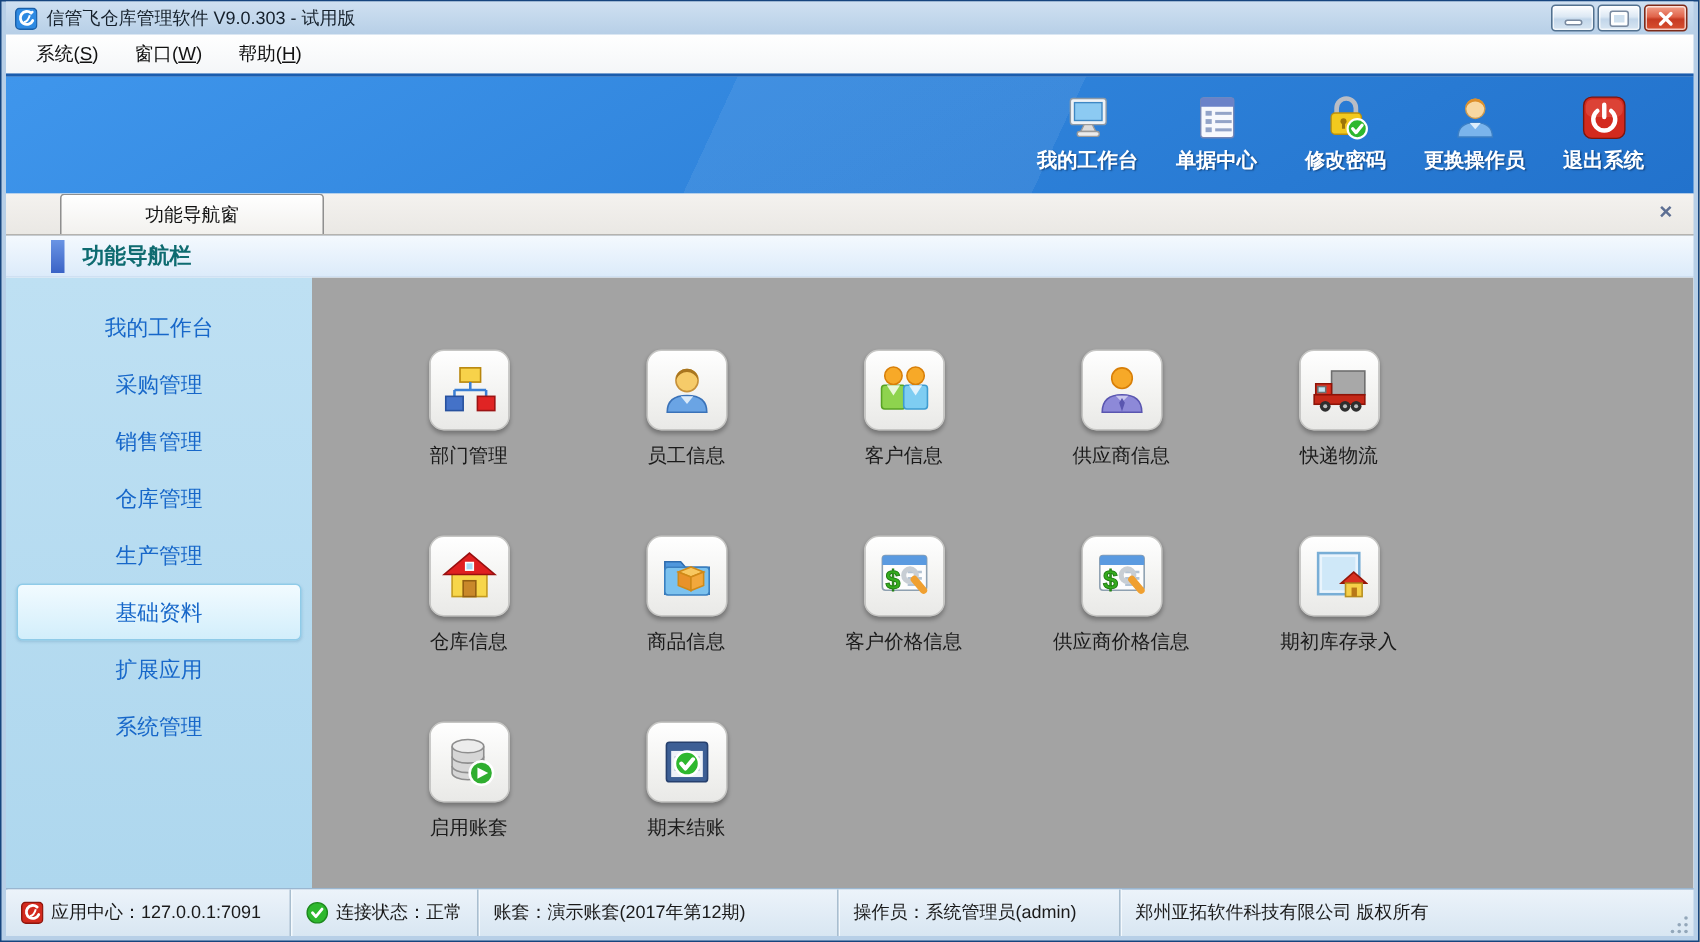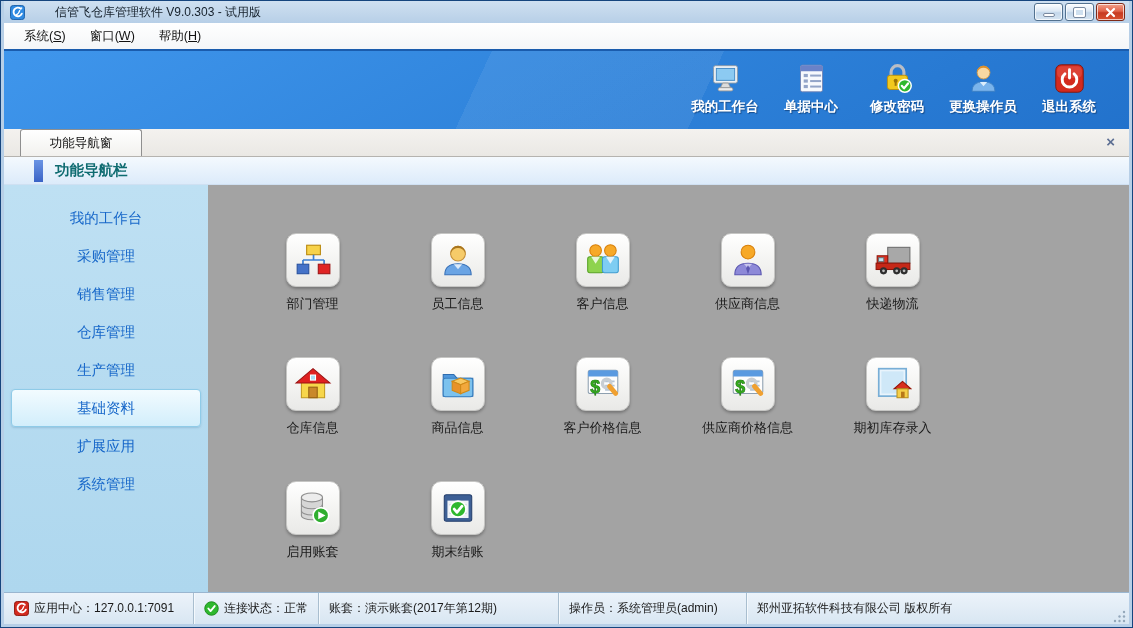--- a/index.html
+++ b/index.html
@@ -6,21 +6,21 @@
   body { font-family:"Liberation Sans", sans-serif; background:#666; }
   .window{
     width:1133px; height:628px; border:1px solid #16457e;
     background:#b7cfe7; padding:0 3px 3px 3px;
     display:flex; flex-direction:column; position:relative;
   }
   
   .titlebar{ height:22px; display:flex; align-items:center; padding:0 4px 0 6px;
     background:linear-gradient(#cfe0f1,#b7cfe7); }
   .titlebar .app-ico{ width:15px; height:15px; margin-right:6px; flex:0 0 auto; }
-  .titlebar .ttl{ font-size:12px; color:#15202b; flex:1 1 auto; white-space:nowrap;margin-left:24px; }
+  .titlebar .ttl{ font-size:12px; color:#15202b; flex:1 1 auto; white-space:nowrap; }
   .winbtns{ display:flex; gap:2px; }
   .wbtn{ width:29px; height:18px; border:1px solid #52718f; border-radius:3px;
     background:linear-gradient(#fdfeff,#dce8f4 45%,#c2d6ea 55%,#d8e6f2);
     display:flex; align-items:center; justify-content:center; cursor:pointer;
     box-shadow:inset 0 0 0 1px rgba(255,255,255,.7); }
   .wbtn.close{ background:linear-gradient(#f2a28c,#e0634a 45%,#c63a22 55%,#d85030);
     border-color:#7e2a18; }
   .glyph-min{ width:12px; height:4px; background:#fff; border:1px solid #7a8aa0; border-radius:2px; margin-top:6px;}
   .glyph-max{ width:11px; height:9px; border:2px solid #fff; outline:1px solid #7a8aa0; background:#cfe0ef; border-radius:1px;}
   
@@ -43,21 +43,21 @@
     text-shadow:1px 1px 1px rgba(0,40,90,.3); }
   .bannerbtns{ margin-left:auto; margin-right:20px; display:flex; gap:6px; z-index:1; }
   .tbtn{ min-width:80px; padding:4px 4px 6px 4px; display:flex; flex-direction:column;
     align-items:center; gap:3px; cursor:pointer; border-radius:4px; }
   .tbtn svg{ width:33px; height:33px; }
   .tbtn .tlabel{ font-size:13.5px; font-weight:bold; color:#fff; white-space:nowrap;
     text-shadow:1px 1px 1px rgba(0,30,70,.5); }
   
   .tabbar{ height:28px; background:linear-gradient(#f4f2ef,#eae8e4);
     border-bottom:1px solid #b5b3af; display:flex; align-items:flex-end; position:relative; }
-  .tab{ margin-left:16px; width:122px; height:27px; background:linear-gradient(#ffffff,#f2f1ee);
+  .tab{ margin-left:36px; width:176px; height:27px; background:linear-gradient(#ffffff,#f2f1ee);
     border:1px solid #8f8f8f; border-bottom:none; border-radius:3px 3px 0 0;
     display:flex; align-items:center; justify-content:center; font-size:12.5px; color:#111; cursor:pointer; }
   .tab-close{ position:absolute; right:14px; top:5px; font-size:15px; line-height:15px;
     color:#5d6f93; cursor:pointer; font-weight:bold; }
   
   .navband{ height:28px; background:linear-gradient(#f4f9fe,#dcebfa);
     border-bottom:1px solid #cfe0f2; display:flex; align-items:center; }
   .navband .accent{ width:9px; height:22px; margin-left:30px;
     background:linear-gradient(#6a94e4,#3a63c6); }
   .navband .nbtitle{ margin-left:12px; font-size:14.5px; font-weight:bold; color:#0e6b70; }

